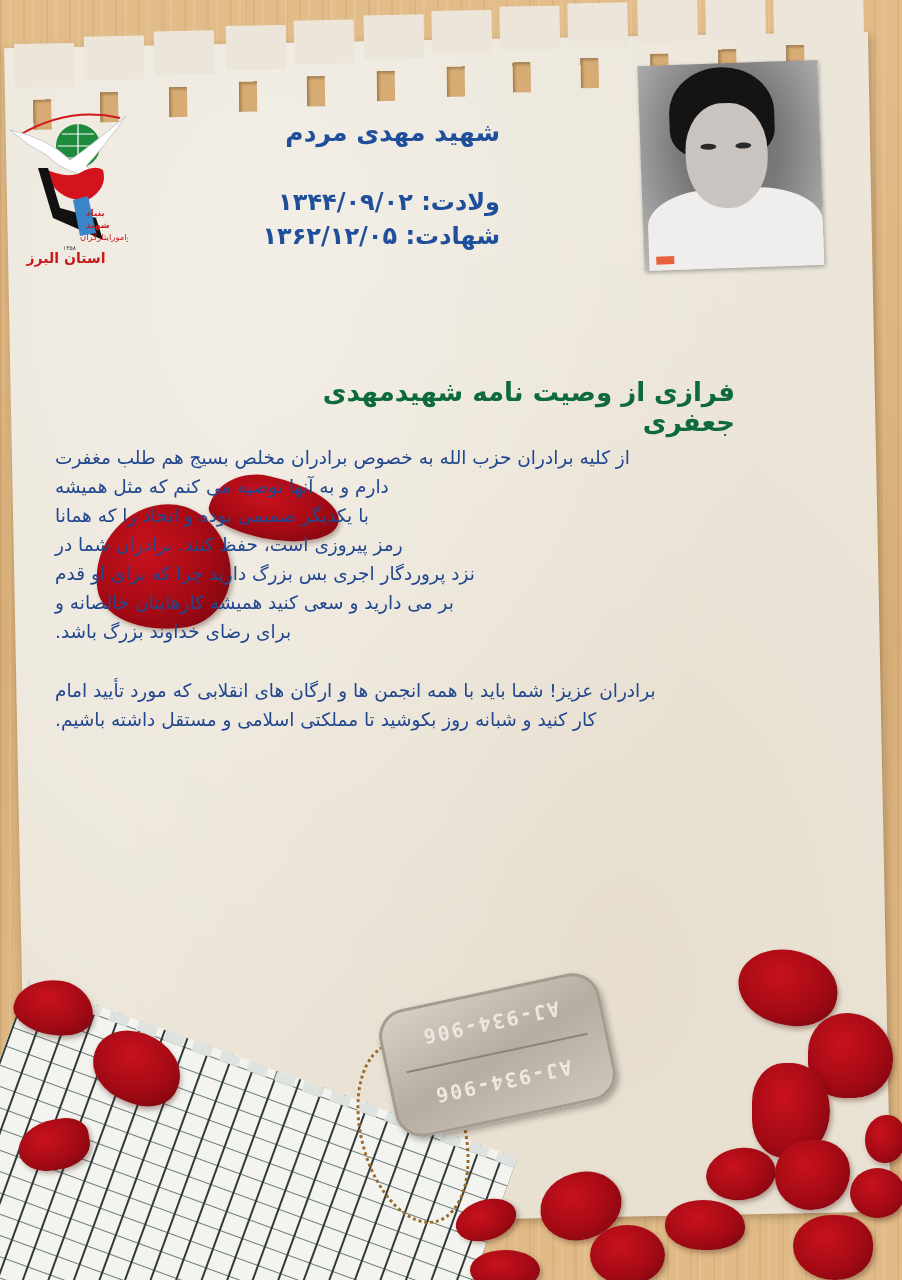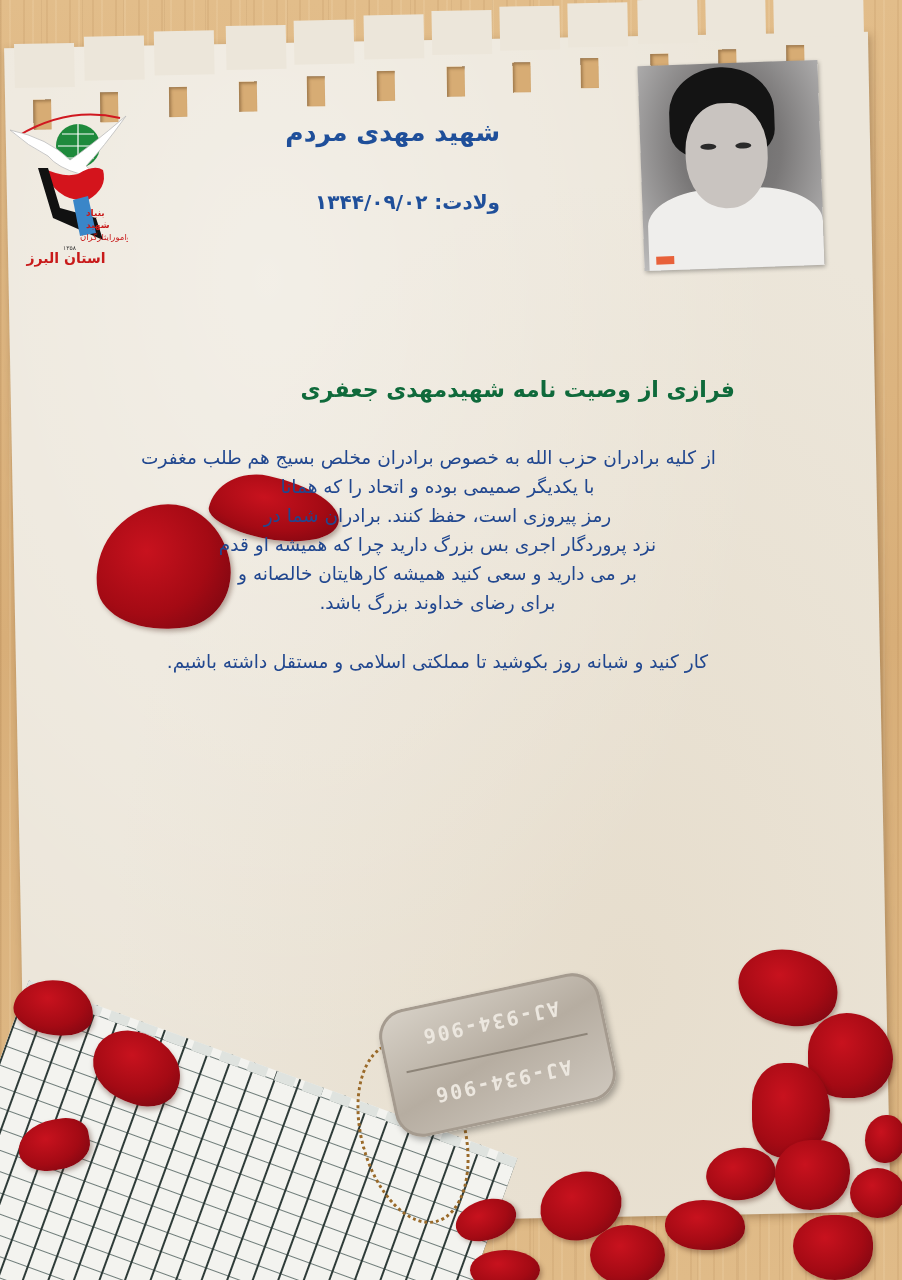--- a/index.html
+++ b/index.html
@@ -28,24 +28,24 @@
     transform: rotate(-2deg); box-shadow:1px 2px 4px rgba(0,0,0,0.3); overflow:hidden; }
   .photo .hair { position:absolute; left:30px; top:4px; width:105px; height:90px; border-radius:50% 50% 30% 30%; background:#141414; }
   .photo .face { position:absolute; left:45px; top:40px; width:82px; height:105px; border-radius:45% 45% 48% 48%; background:#c9c4c0; }
   .photo .eye { position:absolute; top:80px; width:16px; height:6px; border-radius:50%; background:#2a2a2a; }
   .photo .shirt { position:absolute; left:5px; top:125px; width:175px; height:90px; background:#efeeec; border-radius:40% 40% 0 0; }
   .photo .stamp { position:absolute; left:12px; bottom:6px; width:18px; height:8px; background:#e8613a; }
   .logo { position:absolute; left:8px; top:108px; width:120px; height:165px; }
   .name { position:absolute; left:250px; top:118px; width:250px; text-align:right; direction:rtl;
     font-weight:bold; font-size:25px; color:#1f4f9a; }
   .dates { position:absolute; left:260px; top:185px; width:240px; direction:rtl; text-align:right;
-    font-weight:bold; font-size:20px; color:#1f4f9a; line-height:34px; }
+    font-weight:bold; font-size:24px; color:#1f4f9a; line-height:34px; }
   .heading { position:absolute; left:240px; top:377px; width:495px; text-align:right; direction:rtl;
-    font-weight:bold; font-size:22px; color:#0f6a3b; }
-  .body-text { position:absolute; left:55px; top:443px; width:815px; direction:rtl; text-align:center;
+    font-weight:bold; font-size:26px; color:#0f6a3b; }
+  .body-text { position:absolute; left:55px; top:443px; width:815px; direction:rtl; text-align:left;
     font-family:"DejaVu Sans", sans-serif; font-size:18.5px; line-height:29px; color:#21478f; }
   .body-text .line { display:block; white-space:nowrap; }
   .p1 { padding-right:0; }
   .petal { position:absolute; background:radial-gradient(ellipse at 40% 35%, #c8121e 0%, #a40a14 55%, #6f0610 100%);
     box-shadow: 2px 3px 5px rgba(60,20,10,0.35); }
   .dogtag { position:absolute; left:385px; top:990px; width:225px; height:130px; border-radius:28px;
     background:linear-gradient(160deg,#d8d2c8,#b6ada1 50%,#cfc8be); transform:rotate(-12deg);
     box-shadow: 2px 4px 6px rgba(0,0,0,0.3), inset 0 0 0 3px #a59b8f; }
   .dogtag .tagline { position:absolute; left:20px; top:62px; width:185px; height:2px; background:#8d8478; }
   .dogtag .tagtext { position:absolute; width:100%; text-align:center; font-family:"DejaVu Sans Mono", monospace;
@@ -109,47 +109,53 @@
     <text x="58" y="155" font-size="14" fill="#c81a1a" font-weight="bold" text-anchor="middle" direction="rtl">استان البرز</text>
   </svg>
 </div>
 
 <div class="name">شهید مهدی مردم</div>
 <div class="dates">
   <div>
     <span>ولادت:</span>
     <span>۱۳۴۴/۰۹/۰۲</span>
   </div>
+  <div>
+    <span>شهادت:</span>
+    <span>۱۳۶۲/۱۲/۰۵</span>
+  </div>
 </div>
 
 <div class="photo">
   <div class="shirt"></div>
   <div class="hair"></div>
   <div class="face"></div>
   <div class="eye" style="left:60px"></div>
   <div class="eye" style="left:95px"></div>
   <div class="stamp"></div>
 </div>
 
 <div class="heading">فرازی از وصیت نامه شهیدمهدی جعفری</div>
 
 <div class="petal" style="left:95px;top:505px;width:135px;height:125px;border-radius:55% 45% 40% 60%/60% 55% 45% 40%;transform:rotate(-8deg);"></div>
 <div class="petal" style="left:210px;top:478px;width:130px;height:62px;border-radius:40% 60% 55% 45%/70% 50% 50% 30%;transform:rotate(12deg);"></div>
 
 <div class="body-text">
   <div class="p1" style="padding-right:50px;">
     <span class="line" style="padding-right:18px">از کلیه برادران حزب الله به خصوص برادران مخلص بسیج هم طلب مغفرت</span>
+    <span class="line">دارم و به آنها توصیه می کنم که مثل همیشه</span>
     <span class="line">با یکدیگر صمیمی بوده و اتحاد را که همانا</span>
     <span class="line">رمز پیروزی است، حفظ کنند. برادران شما در</span>
-    <span class="line">نزد پروردگار اجری بس بزرگ دارید چرا که همیشه او قدم</span>
+    <span class="line">نزد پروردگار اجری بس بزرگ دارید چرا که برای او قدم</span>
     <span class="line">بر می دارید و سعی کنید همیشه کارهایتان خالصانه و</span>
     <span class="line">برای رضای خداوند بزرگ باشد.</span>
   </div>
   <div style="height:30px"></div>
   <div style="padding-right:50px;">
+    <span class="line">برادران عزیز! شما باید با همه انجمن ها و ارگان های انقلابی که مورد تأیید امام</span>
     <span class="line">کار کنید و شبانه روز بکوشید تا مملکتی اسلامی و مستقل داشته باشیم.</span>
   </div>
 </div>
 
 <div class="scarf"></div>
 <div class="chain"></div>
 <div class="dogtag">
   <div class="tagtext" style="top:20px">AJ-934-906</div>
   <div class="tagline"></div>
   <div class="tagtext" style="top:80px">AJ-934-906</div>

